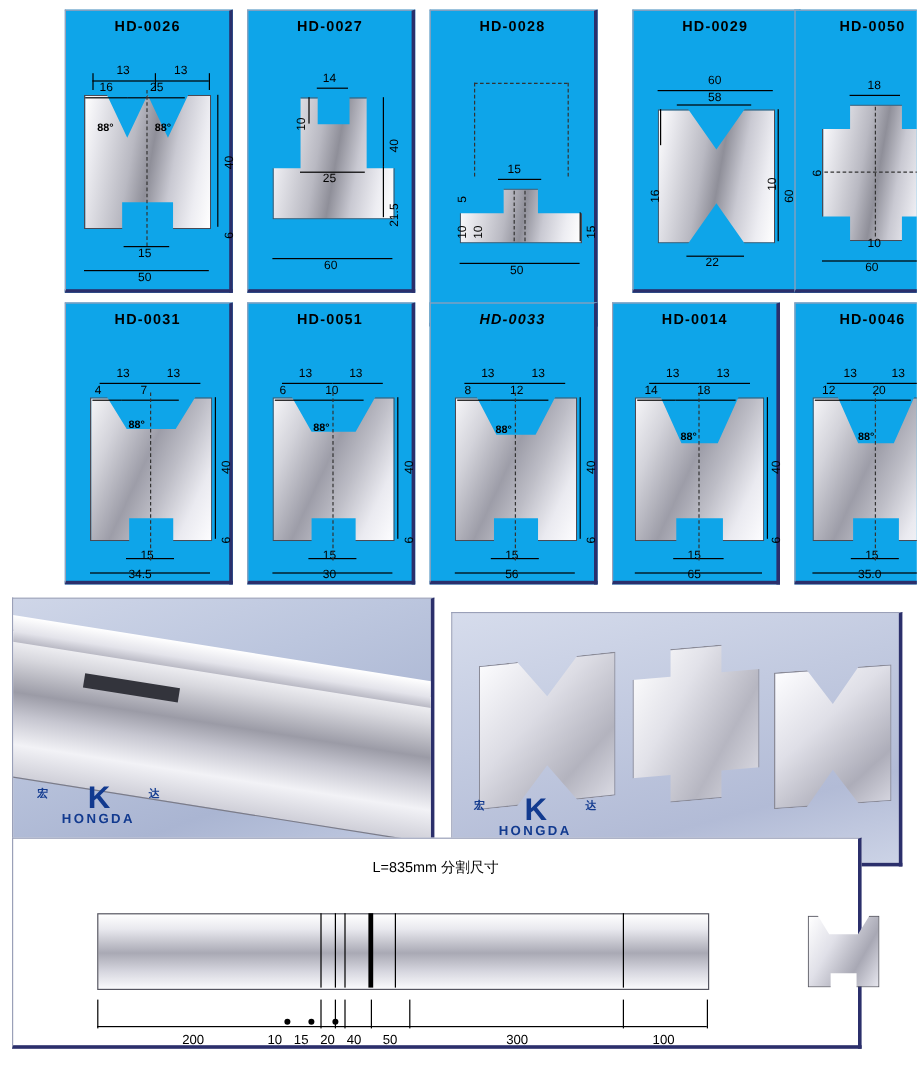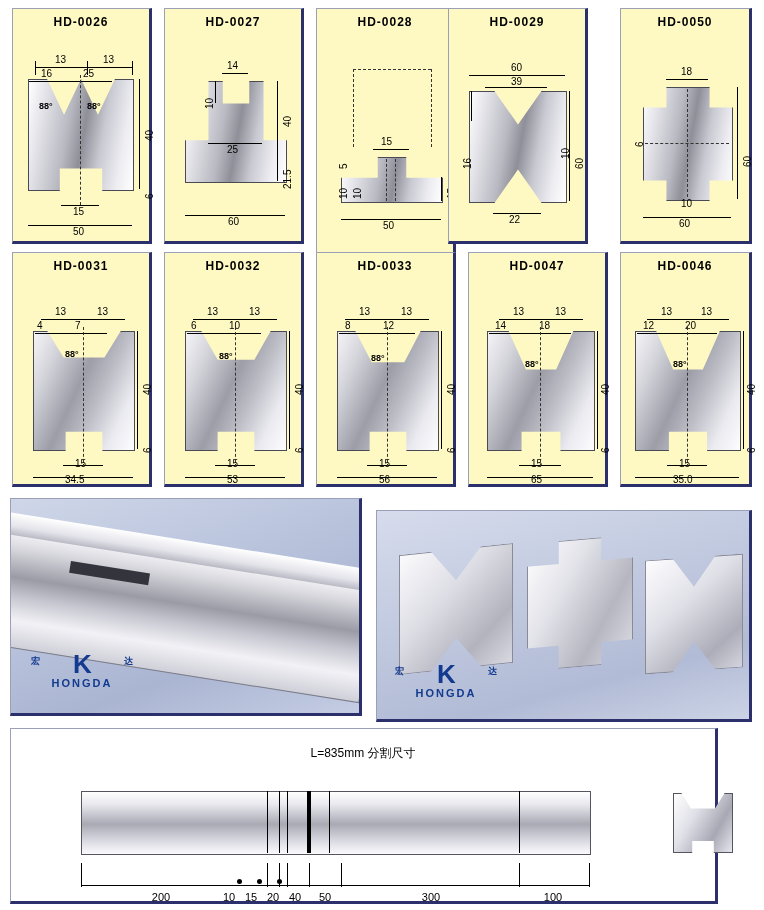--- a/index.html
+++ b/index.html
@@ -14,21 +14,22 @@
   }
   .sheet{position:relative;width:764px;height:910px;}
 
   
   .card{
     position:absolute;
     box-sizing:border-box;
     border:1px solid #9aa0b8;
     border-right:3px solid #2b2f6b;
     border-bottom:3px solid #2b2f6b;
-    background:#fef9c3;
+    background:#0ea5e9;
+    margin-left:42px;
   }
   .card-title{
     position:absolute;
     width:100%;
     text-align:center;
     font-weight:bold;
     font-size:12px;
     letter-spacing:1px;
     color:#000;
   }
@@ -160,29 +161,29 @@
       <div class="lblv" style="left:36px;top:190px;">10</div>
       <div class="lblv" style="left:130px;top:190px;">15</div>
       <div class="dimline v" style="left:124px;top:168px;height:24px;"></div>
       <div class="dashv" style="left:69px;top:150px;height:42px;"></div>
       <div class="dashv" style="left:78px;top:150px;height:42px;"></div>
       <div class="dimline h" style="left:24px;top:210px;width:100px;"></div>
       <div class="lbl" style="left:66px;top:212px;">50</div>
     </div>
   </div>
 
-  <div class="card" style="left:448px;top:8px;width:140px;height:236px;">
+  <div class="card" style="left:485px;top:8px;width:140px;height:236px;">
     <div class="card-title" style="top:6px;">HD-0029</div>
     <div class="figbox">
       <div class="steel" style="position:absolute;left:20px;top:82px;width:96px;height:110px;
                   clip-path:polygon(0 0, 26% 0, 50% 30%, 74% 0, 100% 0, 100% 100%, 74% 100%, 50% 70%, 26% 100%, 0 100%);"></div>
       <div class="dimline h" style="left:20px;top:66px;width:96px;"></div>
       <div class="lbl" style="left:62px;top:54px;">60</div>
       <div class="dimline h" style="left:36px;top:78px;width:62px;"></div>
-      <div class="lbl" style="left:62px;top:68px;">39</div>
+      <div class="lbl" style="left:62px;top:68px;">58</div>
       <div class="lblv" style="left:14px;top:160px;">16</div>
       <div class="dimline v" style="left:22px;top:82px;height:30px;"></div>
       <div class="lblv" style="left:112px;top:150px;">10</div>
       <div class="lblv" style="left:126px;top:160px;">60</div>
       <div class="dimline v" style="left:120px;top:82px;height:110px;"></div>
       <div class="dimline h" style="left:44px;top:204px;width:48px;"></div>
       <div class="lbl" style="left:60px;top:206px;">22</div>
     </div>
   </div>
 
@@ -223,46 +224,46 @@
       <div class="lblv" style="left:130px;top:200px;">6</div>
       <div class="dimline h" style="left:50px;top:212px;width:40px;"></div>
       <div class="lbl" style="left:62px;top:206px;">15</div>
       <div class="dimline h" style="left:20px;top:224px;width:100px;"></div>
       <div class="lbl" style="left:52px;top:222px;text-align:right;">34.5</div>
       <div class="dashv" style="left:70px;top:74px;height:140px;"></div>
     </div>
   </div>
 
   <div class="card" style="left:164px;top:252px;width:140px;height:235px;">
-    <div class="card-title" style="top:6px;">HD-0032</div>
+    <div class="card-title" style="top:6px;">HD-0051</div>
     <div class="figbox">
       <div class="steel2" style="position:absolute;left:20px;top:78px;width:100px;height:118px;
                   clip-path:polygon(0 0, 16% 0, 32% 24%, 68% 24%, 84% 0, 100% 0, 100% 100%, 68% 100%, 68% 84%, 32% 84%, 32% 100%, 0 100%);"></div>
       <div class="dimline h" style="left:28px;top:66px;width:42px;"></div>
       <div class="dimline h" style="left:70px;top:66px;width:42px;"></div>
       <div class="lbl" style="left:42px;top:54px;">13</div>
       <div class="lbl" style="left:84px;top:54px;">13</div>
       <div class="dimline h" style="left:22px;top:80px;width:26px;"></div>
       <div class="dimline h" style="left:48px;top:80px;width:48px;"></div>
       <div class="lbl" style="left:26px;top:68px;">6</div>
       <div class="lbl" style="left:64px;top:68px;">10</div>
       <div class="ang" style="left:54px;top:98px;">88°</div>
       <div class="dimline v" style="left:124px;top:78px;height:118px;"></div>
       <div class="lblv" style="left:130px;top:142px;">40</div>
       <div class="lblv" style="left:130px;top:200px;">6</div>
       <div class="dimline h" style="left:50px;top:212px;width:40px;"></div>
       <div class="lbl" style="left:62px;top:206px;">15</div>
       <div class="dimline h" style="left:20px;top:224px;width:100px;"></div>
-      <div class="lbl" style="left:62px;top:222px;">53</div>
+      <div class="lbl" style="left:62px;top:222px;">30</div>
       <div class="dashv" style="left:70px;top:74px;height:140px;"></div>
     </div>
   </div>
 
   <div class="card" style="left:316px;top:252px;width:140px;height:235px;">
-    <div class="card-title" style="top:6px;">HD-0033</div>
+    <div class="card-title" style="top:6px;font-style:italic;">HD-0033</div>
     <div class="figbox">
       <div class="steel2" style="position:absolute;left:20px;top:78px;width:100px;height:118px;
                   clip-path:polygon(0 0, 18% 0, 34% 26%, 66% 26%, 82% 0, 100% 0, 100% 100%, 68% 100%, 68% 84%, 32% 84%, 32% 100%, 0 100%);"></div>
       <div class="dimline h" style="left:28px;top:66px;width:42px;"></div>
       <div class="dimline h" style="left:70px;top:66px;width:42px;"></div>
       <div class="lbl" style="left:42px;top:54px;">13</div>
       <div class="lbl" style="left:84px;top:54px;">13</div>
       <div class="dimline h" style="left:22px;top:80px;width:28px;"></div>
       <div class="dimline h" style="left:50px;top:80px;width:48px;"></div>
       <div class="lbl" style="left:28px;top:68px;">8</div>
@@ -273,21 +274,21 @@
       <div class="lblv" style="left:130px;top:200px;">6</div>
       <div class="dimline h" style="left:50px;top:212px;width:40px;"></div>
       <div class="lbl" style="left:62px;top:206px;">15</div>
       <div class="dimline h" style="left:20px;top:224px;width:100px;"></div>
       <div class="lbl" style="left:62px;top:222px;">56</div>
       <div class="dashv" style="left:70px;top:74px;height:140px;"></div>
     </div>
   </div>
 
   <div class="card" style="left:468px;top:252px;width:140px;height:235px;">
-    <div class="card-title" style="top:6px;">HD-0047</div>
+    <div class="card-title" style="top:6px;">HD-0014</div>
     <div class="figbox">
       <div class="steel2" style="position:absolute;left:18px;top:78px;width:106px;height:118px;
                   clip-path:polygon(0 0, 20% 0, 36% 32%, 64% 32%, 80% 0, 100% 0, 100% 100%, 68% 100%, 68% 84%, 32% 84%, 32% 100%, 0 100%);"></div>
       <div class="dimline h" style="left:30px;top:66px;width:42px;"></div>
       <div class="dimline h" style="left:72px;top:66px;width:42px;"></div>
       <div class="lbl" style="left:44px;top:54px;">13</div>
       <div class="lbl" style="left:86px;top:54px;">13</div>
       <div class="dimline h" style="left:20px;top:80px;width:32px;"></div>
       <div class="dimline h" style="left:52px;top:80px;width:50px;"></div>
       <div class="lbl" style="left:26px;top:68px;">14</div>
@@ -361,21 +362,21 @@
                 clip-path:polygon(0 0,28% 0,50% 26%,72% 0,100% 0,100% 100%,72% 100%,50% 74%,28% 100%,0 100%);
                 border:1px solid #8b8b97;transform:skewY(-4deg);"></div>
     <div class="logo" style="left:14px;top:150px;width:110px;">
       <div class="mark">K</div>
       <div class="word">HONGDA</div>
       <div class="cn" style="left:4px;top:4px;">宏</div>
       <div class="cn" style="right:4px;top:4px;">达</div>
     </div>
   </div>
 
-  <div class="barcard" style="left:10px;top:728px;width:708px;height:176px;">
+  <div class="barcard" style="left:10px;top:698px;width:708px;height:176px;">
     <div class="bar-title" style="top:16px;">L=835mm 分割尺寸</div>
 
     <div style="position:absolute;left:70px;top:62px;width:508px;height:62px;
                 background:linear-gradient(180deg,#ffffff 0%,#e8e8ee 20%,#a9a9b4 52%,#d5d5de 76%,#fbfbfd 100%);
                 border:1px solid #555560;"></div>
 
     <div class="tick" style="left:256px;top:62px;height:62px;"></div>
     <div class="tick" style="left:268px;top:62px;height:62px;"></div>
     <div class="tick" style="left:276px;top:62px;height:62px;"></div>
     <div class="tick" style="left:296px;top:62px;height:62px;width:4px;"></div>

